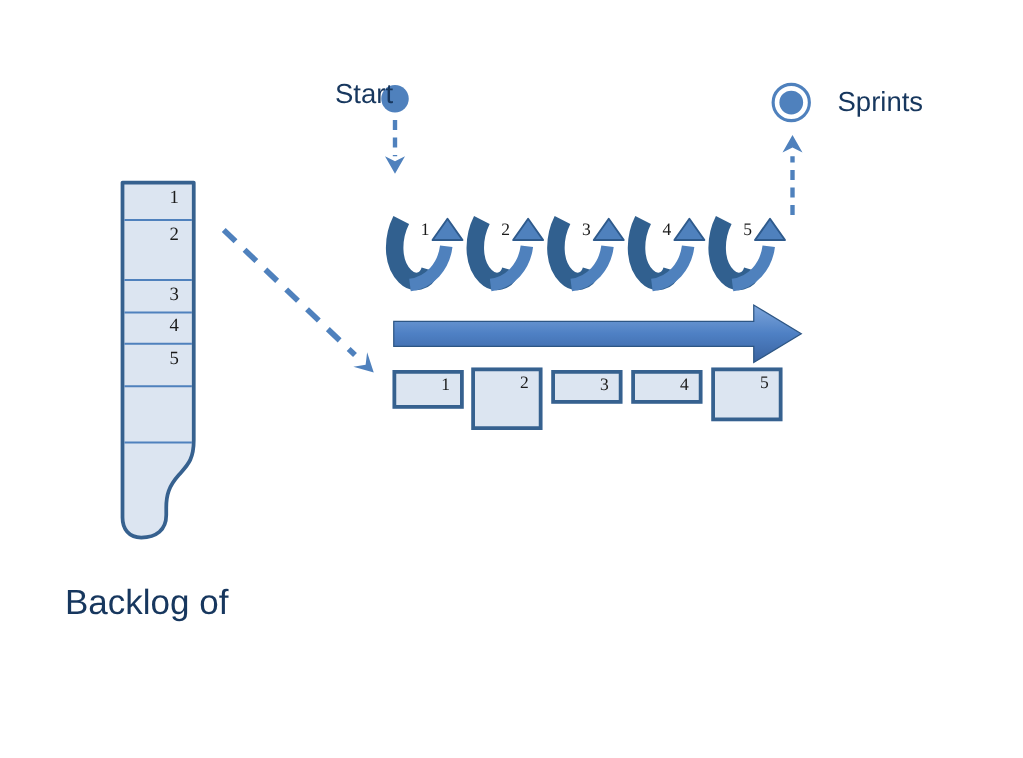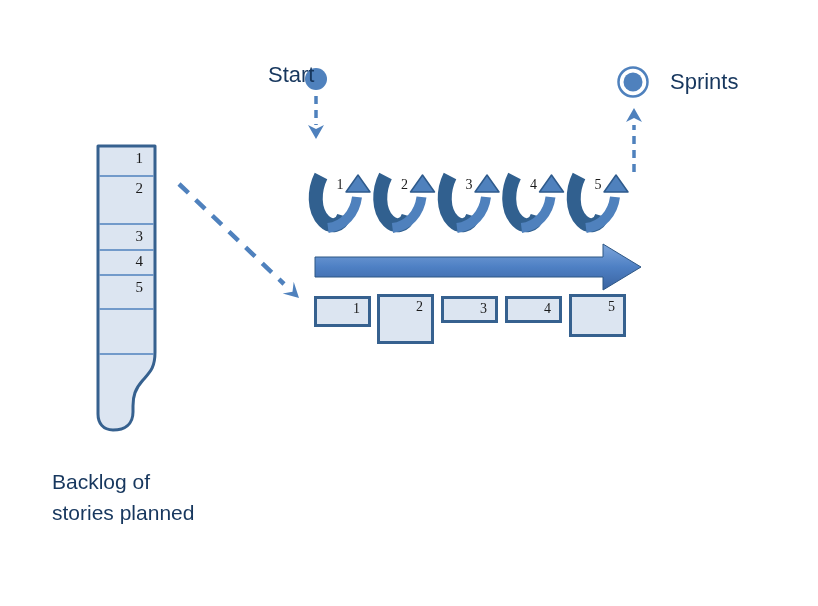--- a/index.html
+++ b/index.html
@@ -6,21 +6,21 @@
   #stage{
     position:relative;
     width:818px;height:606px;
     background:#ffffff;
     overflow:hidden;
     font-family:"Liberation Sans","DejaVu Sans",sans-serif;
   }
   #vector-layer{position:absolute;left:0;top:0;width:818px;height:606px;}
   .txt{position:absolute;color:#17375E;}
   .marker-label{font-size:22px;line-height:24px;}
-  .caption{font-size:21px;line-height:31px;}
+  .caption{font-size:28px;line-height:31px;}
   .digit{
     position:absolute;
     font-family:"Liberation Serif","DejaVu Serif",serif;
     font-size:15px;color:#1b1b1b;line-height:17px;
   }
   .backlog-digit{width:40px;text-align:right;}
   .loop-digit{width:20px;text-align:center;font-size:14px;}
   .sprint-box{
     position:absolute;
     background:#DCE5F1;
@@ -129,16 +129,15 @@
   </div>
   <div class="sprint-box" style="left:505px;top:296px;width:57px;height:27px;">
     <span class="digit">4</span>
   </div>
   <div class="sprint-box" style="left:569px;top:294px;width:57px;height:43px;">
     <span class="digit">5</span>
   </div>
 
   <div class="txt caption" style="left:52px;top:466px;width:230px;">
     <div>Backlog of</div>
-    <div>stories planned</div>
   </div>
 
 </div>
 
 </body></html>

